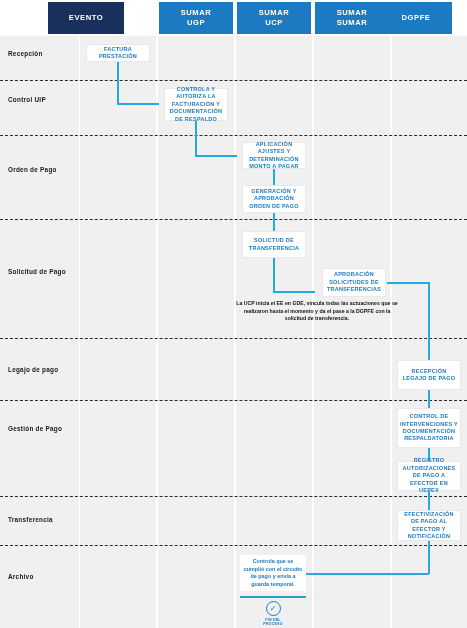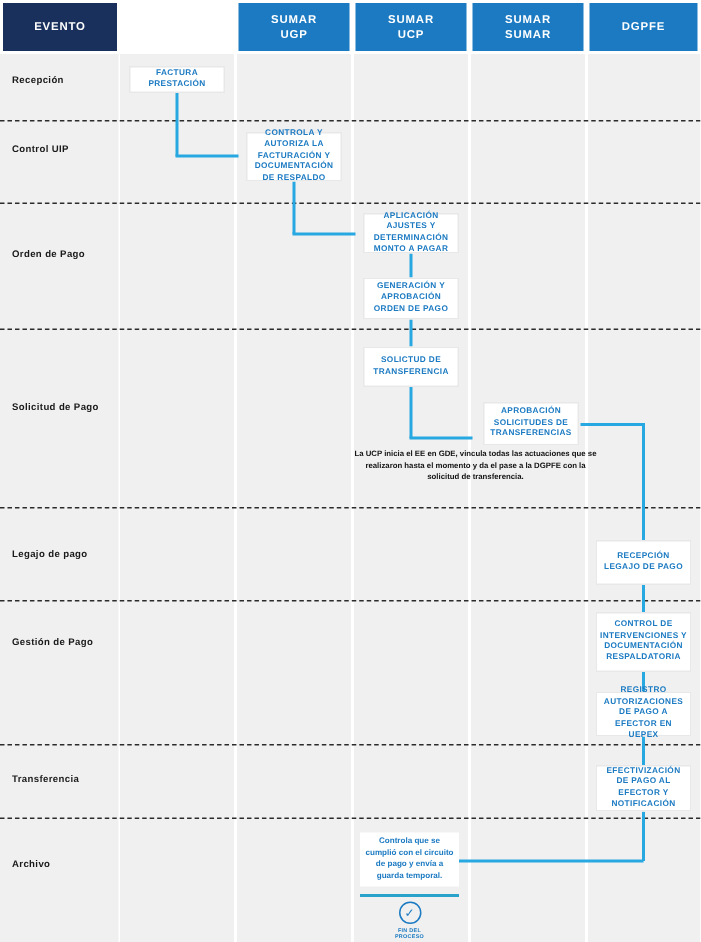--- a/index.html
+++ b/index.html
@@ -20,21 +20,21 @@
 
   
   .hdr{
     position:absolute;top:2px;height:32px;
     background:#1b7ac2;color:#ffffff;
     display:flex;align-items:center;justify-content:center;
     text-align:center;
     font-size:7.6px;font-weight:bold;letter-spacing:.55px;
     line-height:10px;
   }
-  .hdr.evento{background:#19305c;}
+  .hdr.evento{background:#19305c;margin-left:46px;}
 
   
   .rowsep{
     position:absolute;left:0;width:467px;height:0;
     border-top:1.5px dashed #2b2b2b;
   }
 
   
   .rowlabel{
     position:absolute;left:8px;
@@ -121,21 +121,21 @@
       <div>SUMAR</div>
       <div>UCP</div>
     </div>
   </div>
   <div class="hdr" style="left:315px;width:74px;">
     <div>
       <div>SUMAR</div>
       <div>SUMAR</div>
     </div>
   </div>
-  <div class="hdr" style="left:393px;width:72px;">
+  <div class="hdr" style="left:380px;width:72px;">
     <span>DGPFE</span>
   </div>
 
   <div class="rowsep" style="top:80px;"></div>
   <div class="rowsep" style="top:135px;"></div>
   <div class="rowsep" style="top:219px;"></div>
   <div class="rowsep" style="top:338px;"></div>
   <div class="rowsep" style="top:400px;"></div>
   <div class="rowsep" style="top:496px;"></div>
   <div class="rowsep" style="top:545px;"></div>

